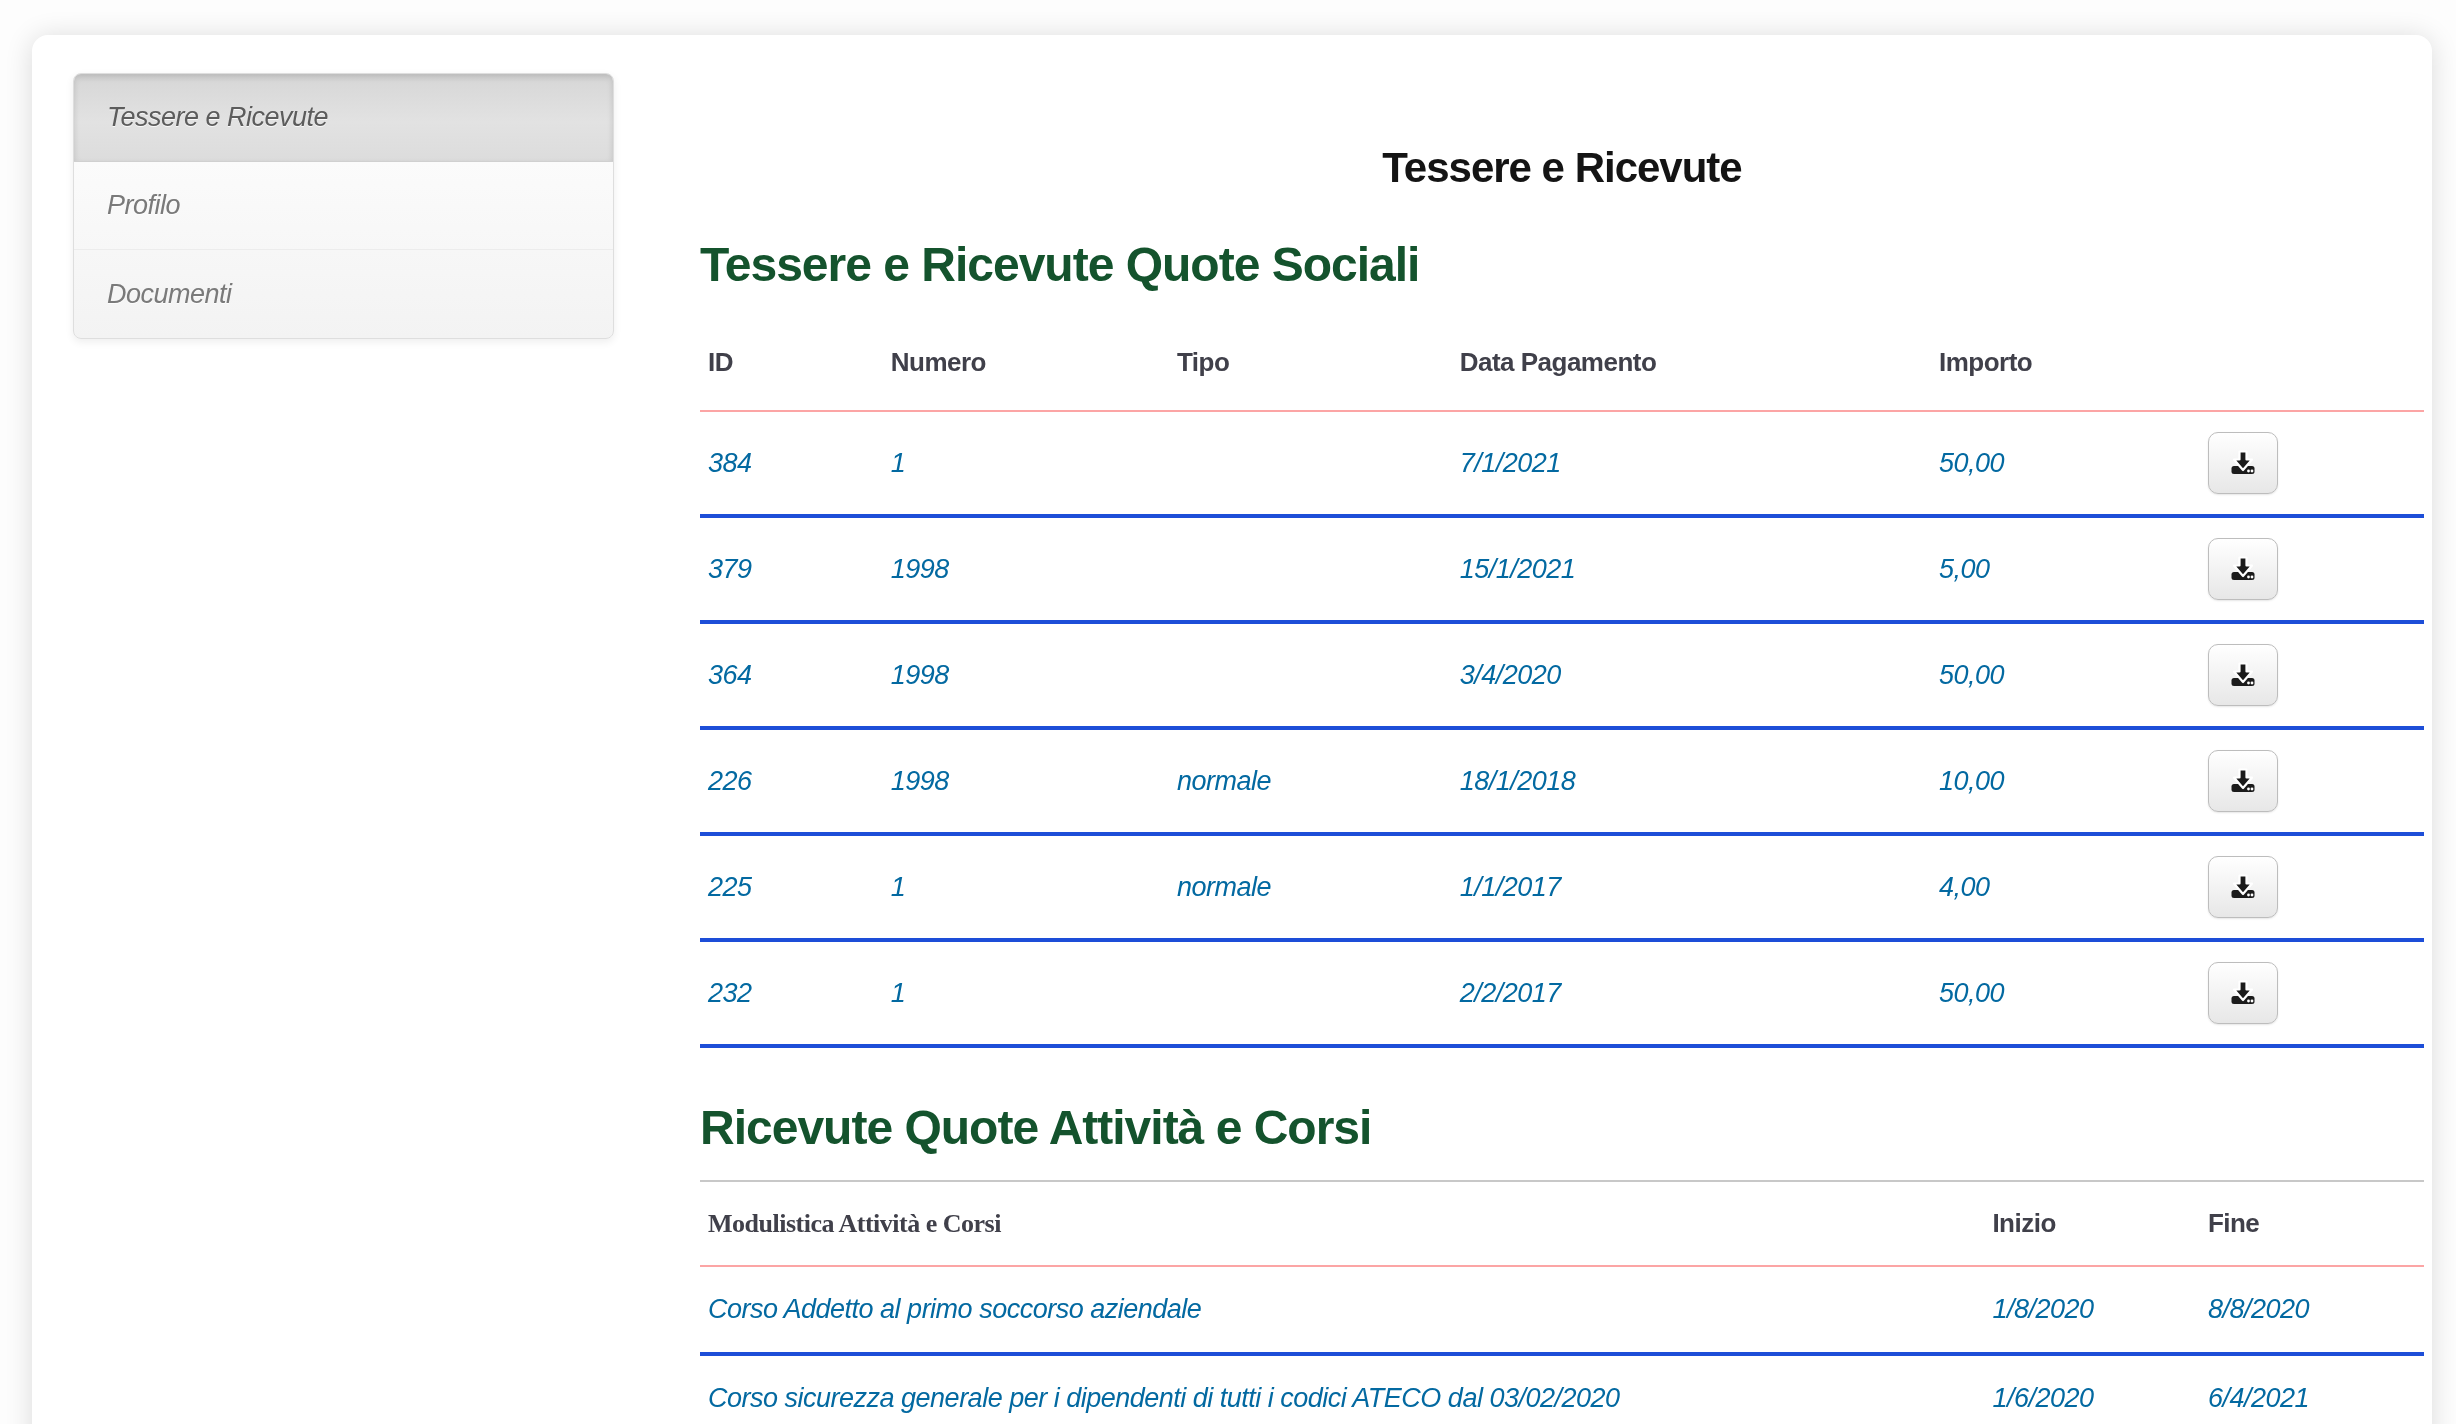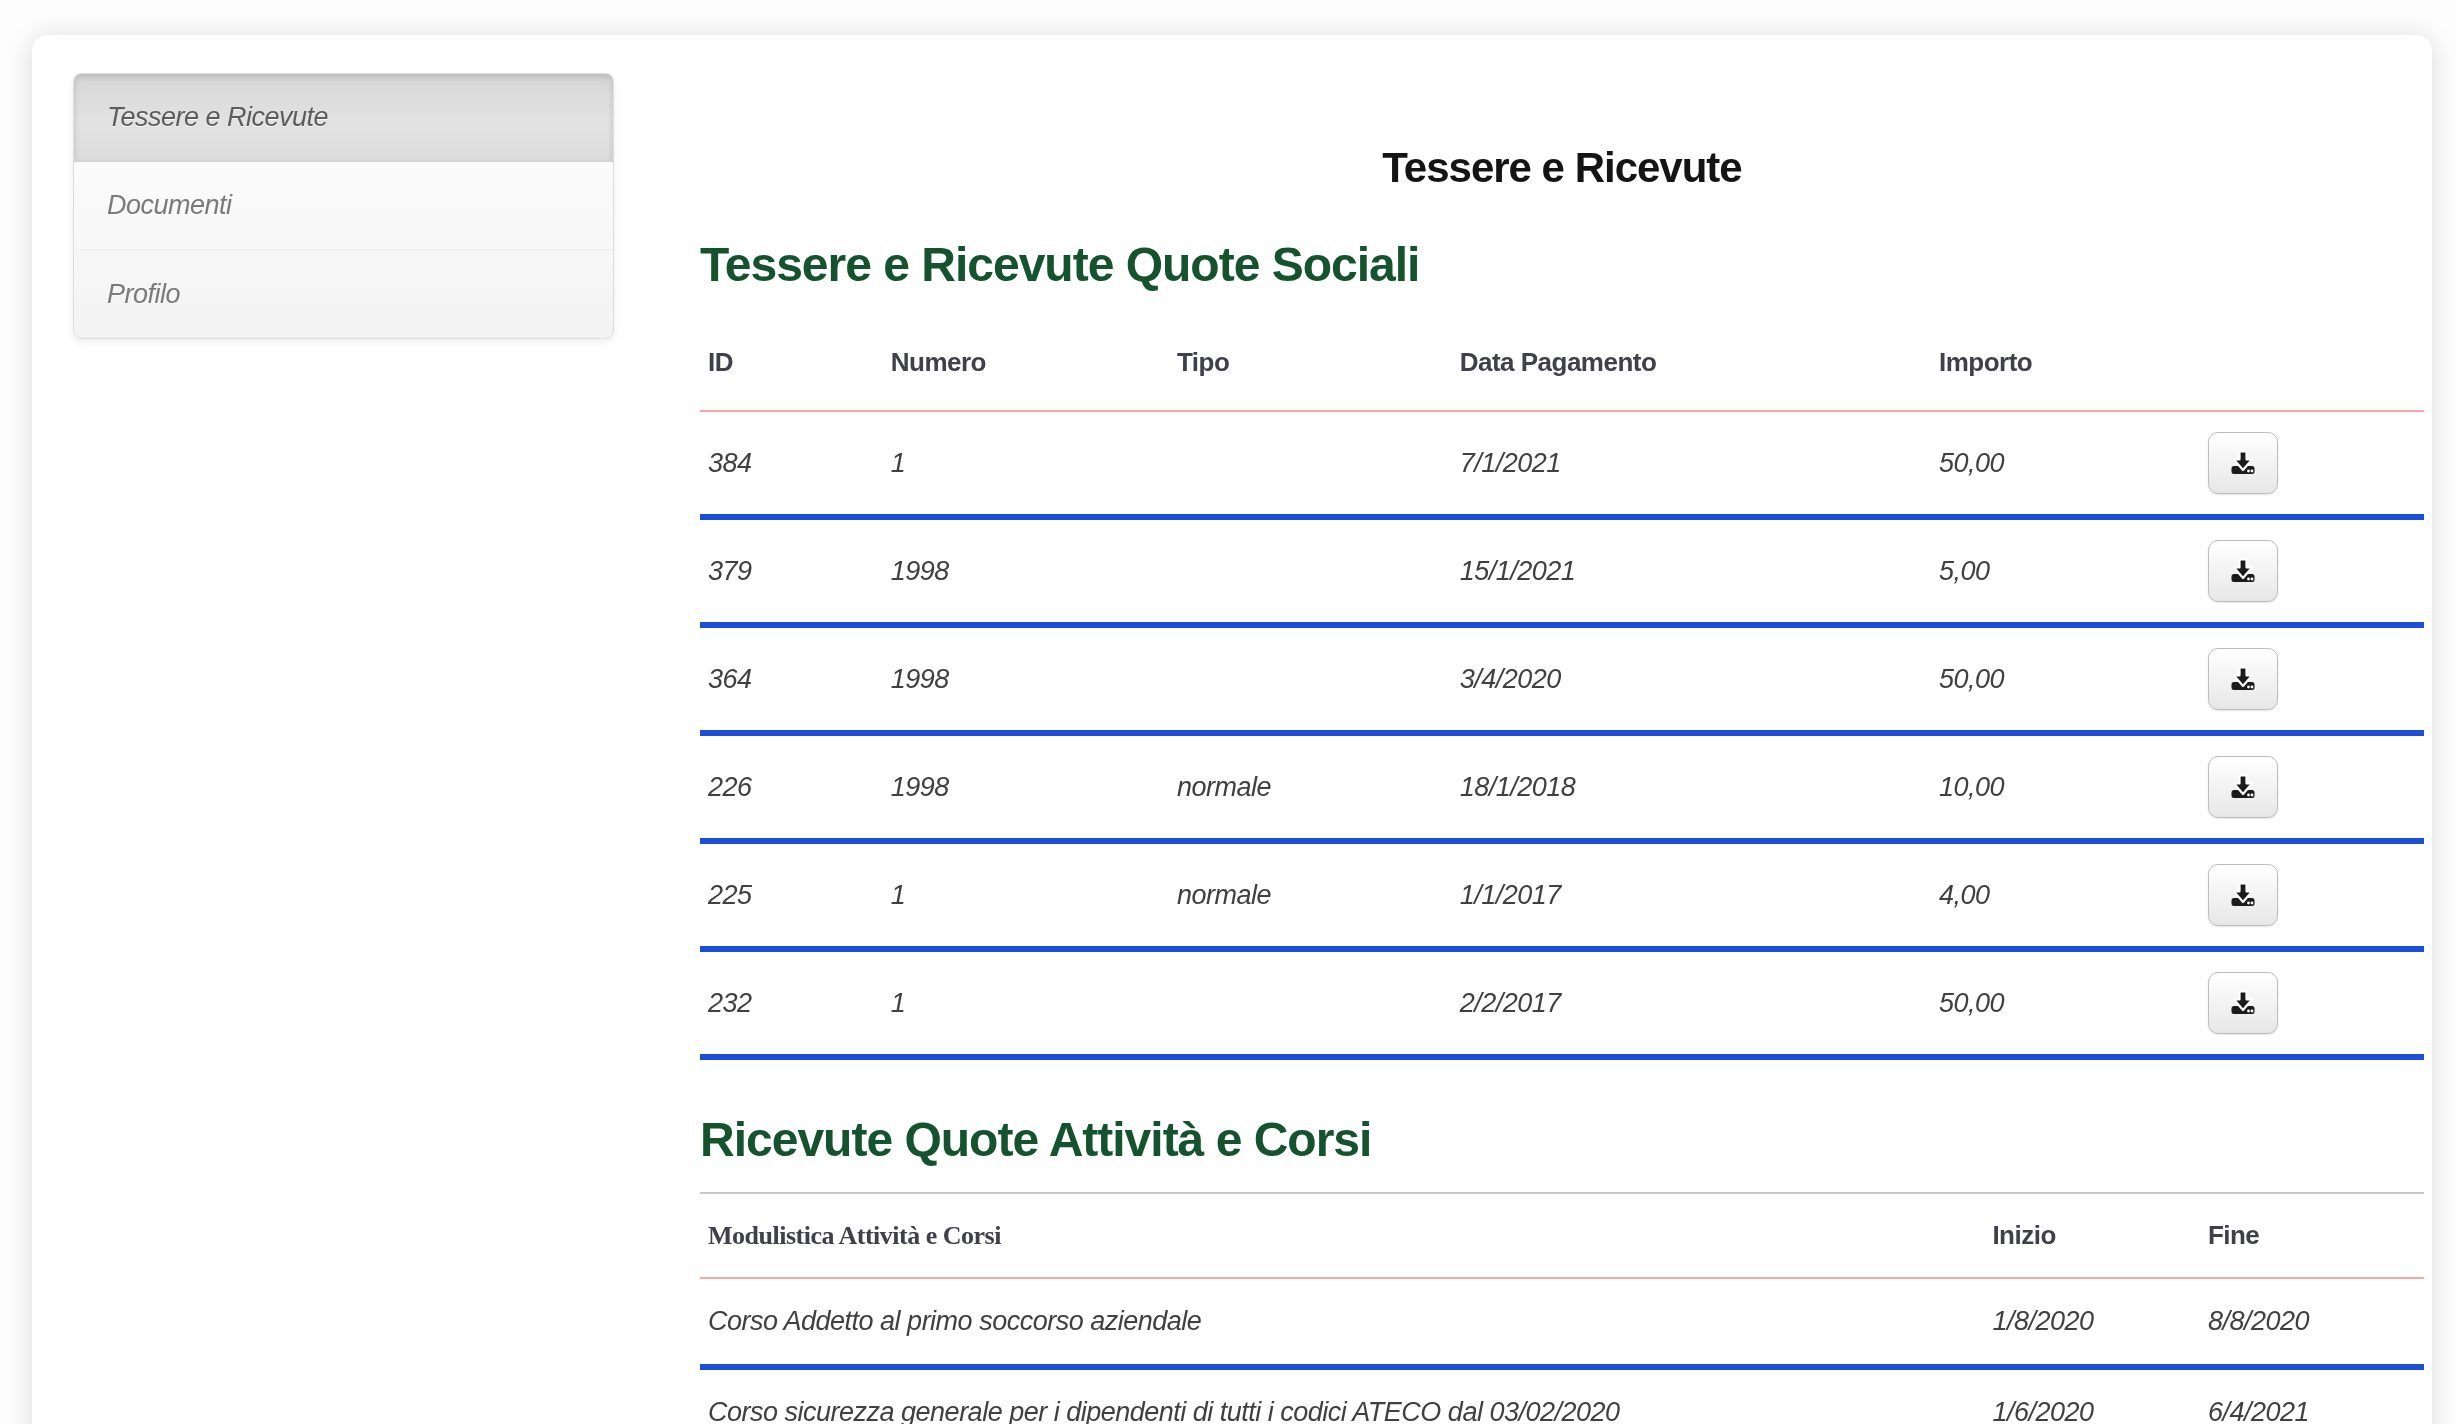--- a/index.html
+++ b/index.html
@@ -46,23 +46,23 @@
     margin:52px 0 0;font-size:48px;font-weight:700;color:#14532d;
     letter-spacing:-1px;line-height:1;
   }
   table{width:100%;border-collapse:collapse;margin-top:26px;}
   th{
     text-align:left;font-size:26px;font-weight:700;color:#40404a;
     letter-spacing:-0.5px;padding:32px 8px;
     border-bottom:2px solid #fca5a5;
   }
   td{
-    font-style:italic;font-size:27px;color:#404040;
+    font-style:italic;font-size:27px;color:#0369a1;
     letter-spacing:-0.5px;vertical-align:middle;
-    border-bottom:6px solid #1d4ed8;
+    border-bottom:4px solid #1d4ed8;
   }
   .t1 td{height:62px;padding:20px 8px;}
   .t1 .c-id{width:10.6%;} .t1 .c-num{width:16.6%;} .t1 .c-tipo{width:16.4%;}
   .t1 .c-data{width:27.8%;} .t1 .c-imp{width:15.6%;} .t1 .c-act{width:13%;}
   .t2{margin-top:28px;}
   .t2 thead tr{border-top:2px solid #c8c8c8;}
   .t2 th{padding:26px 8px;}
   .t2 td{padding:27px 8px;}
   .t2 .c-mod{width:74.5%;font-family:Liberation Serif, serif;} .t2 .c-ini{width:12.5%;margin-left:7px;} .t2 .c-fin{width:13%;}
   
@@ -76,22 +76,22 @@
   }
   .dl-btn svg{display:block;}
 </style>
 </head>
 <body>
 
 <div class="card">
 
   <nav class="sidebar">
     <div class="side-item active">Tessere e Ricevute</div>
+    <div class="side-item">Profilo</div>
     <div class="side-item">Documenti</div>
-    <div class="side-item">Profilo</div>
   </nav>
 
   <main class="main">
 
     <h1 class="page-title">Tessere e Ricevute</h1>
 
     <h2 class="section-title">Tessere e Ricevute Quote Sociali</h2>
 
     <table class="t1">
       <thead>

